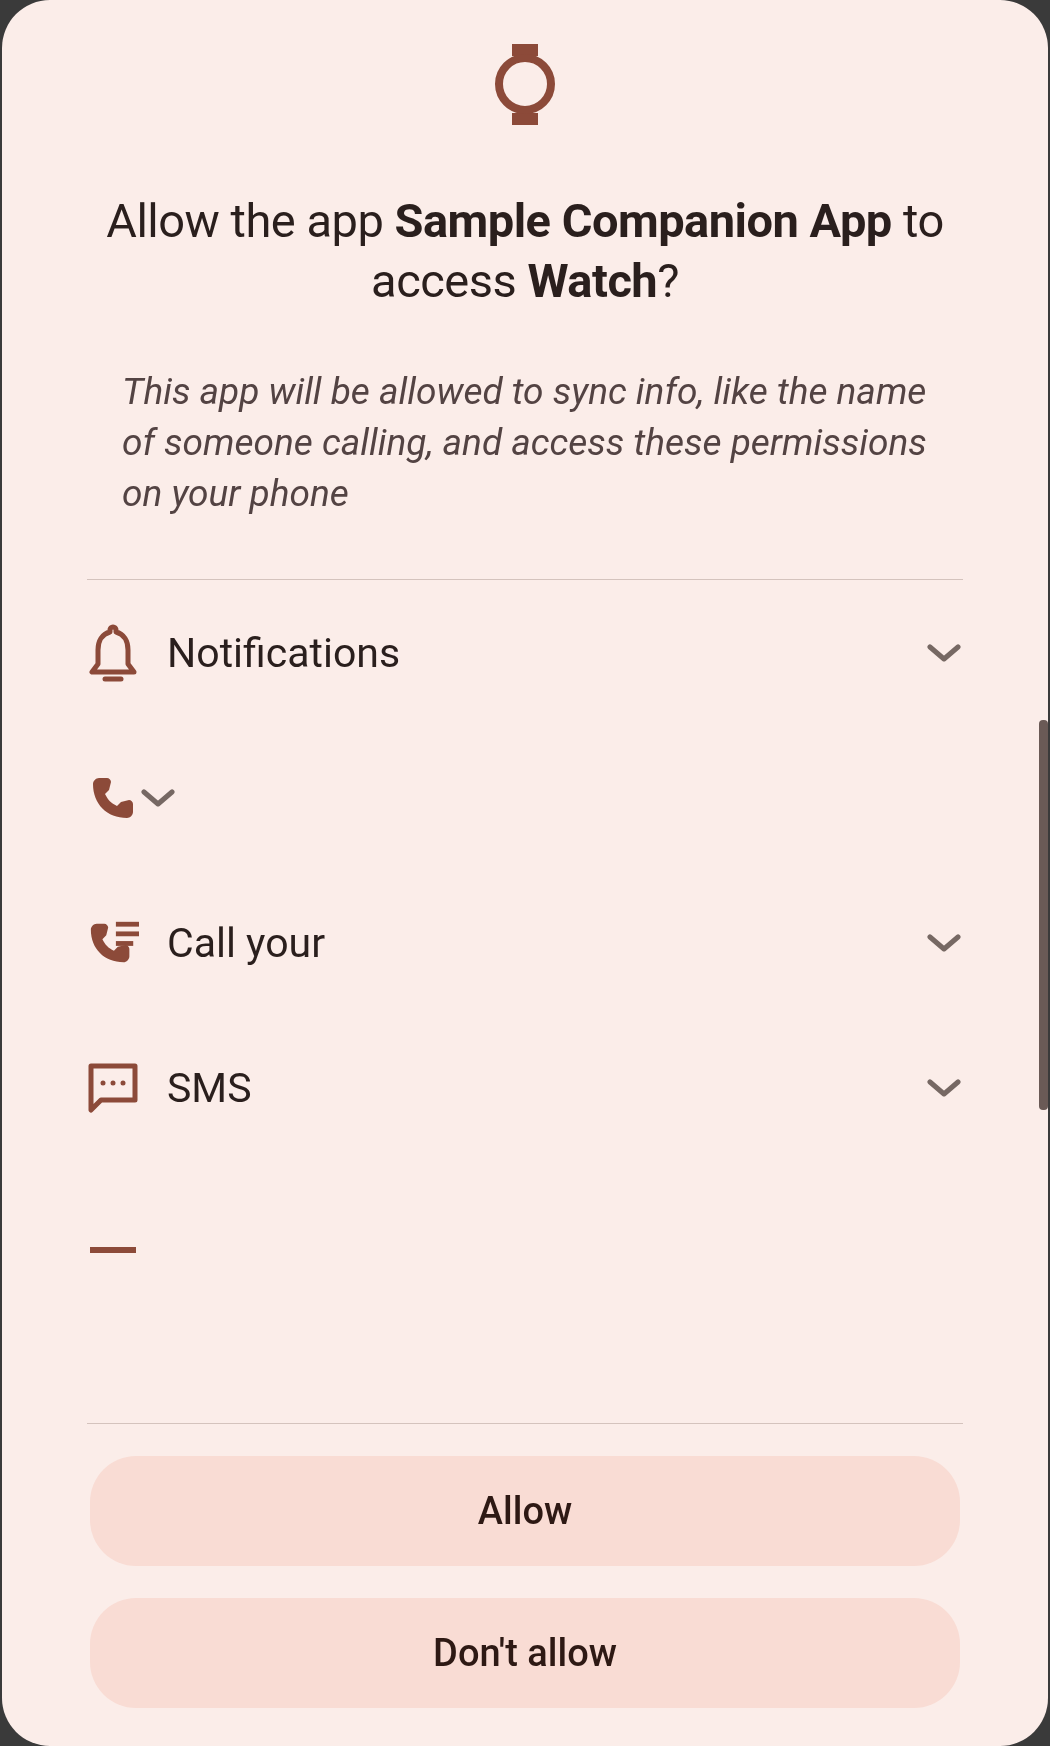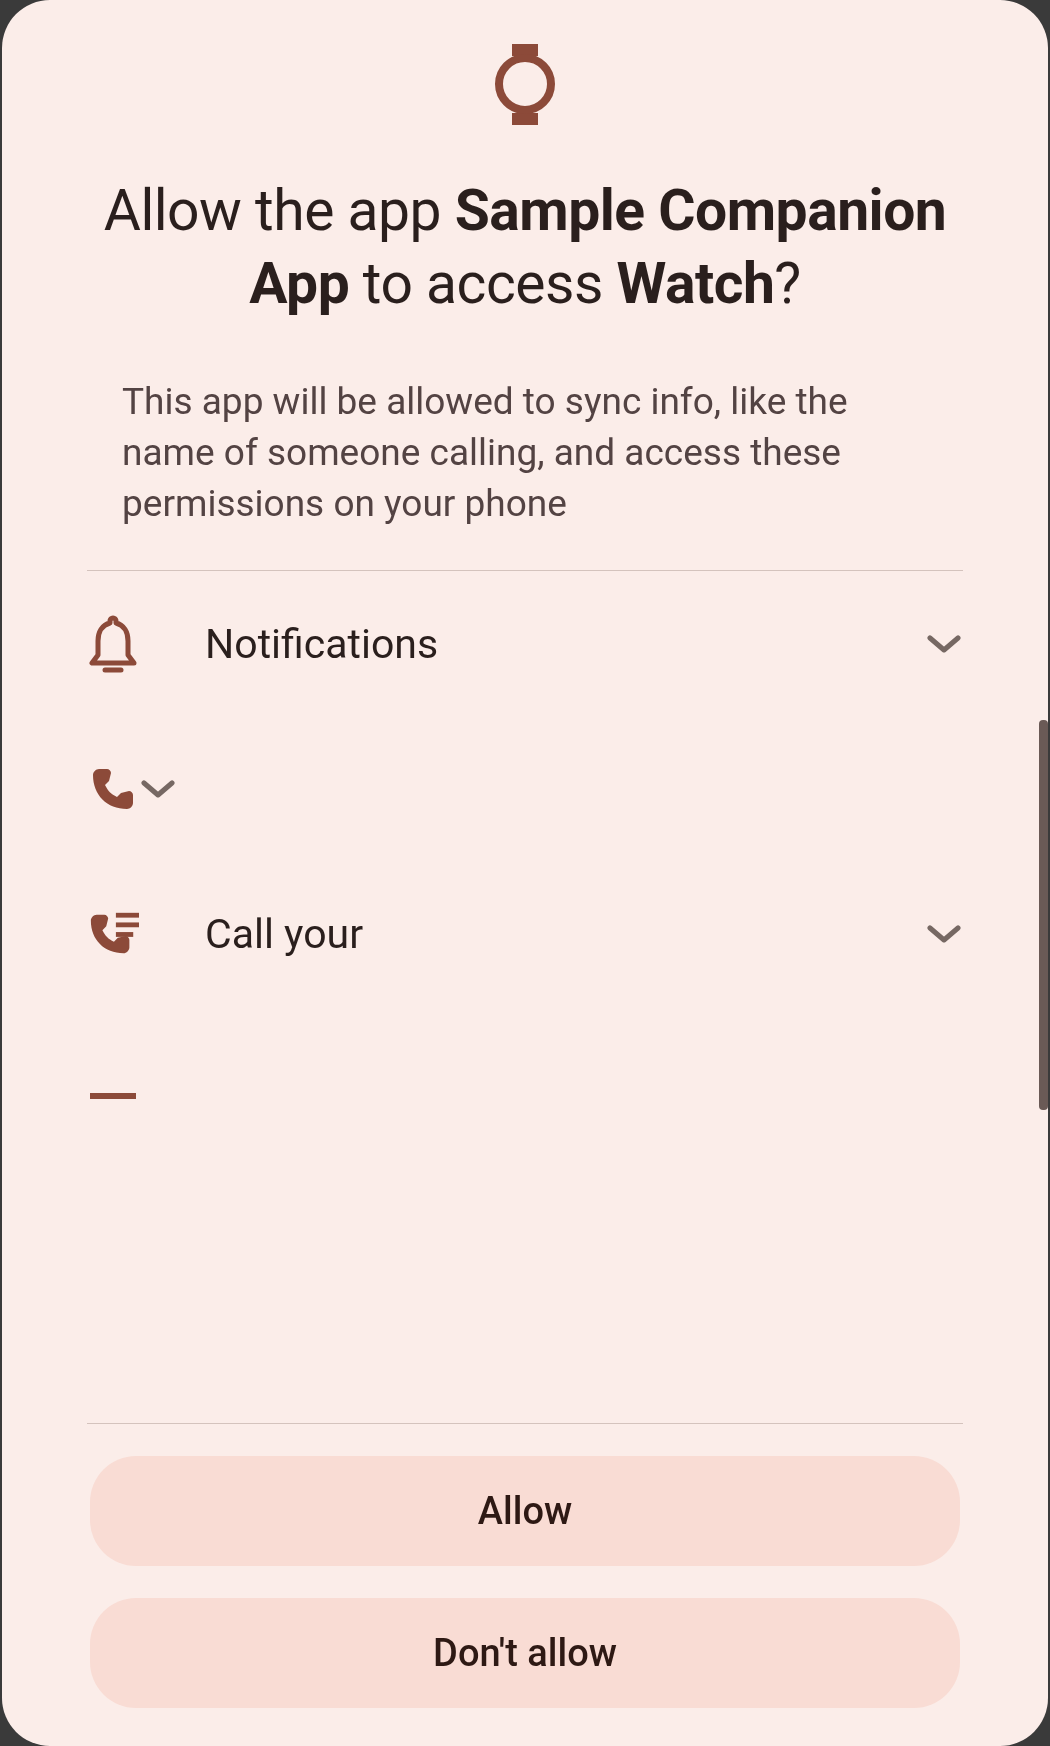--- a/index.html
+++ b/index.html
@@ -31,41 +31,43 @@
     }
 
     .header-icon {
       display: flex;
       justify-content: center;
       margin-bottom: 50px;
     }
 
     .title {
       text-align: center;
-      font-size: 57px;
+      font-size: 47px;
       font-weight: 400;
       color: #2a1f1d;
       line-height: 1.28;
       padding: 0 85px;
       margin-bottom: 55px;
       letter-spacing: -0.5px;
+      margin-top: 16px;
     }
 
     .title strong {
       font-weight: 700;
     }
 
     .description {
       font-size: 37px;
       font-weight: 400;
       color: #534343;
       line-height: 1.38;
       padding: 0 120px;
       letter-spacing: 0;
-      margin-bottom: 41px;
+      margin-bottom: 60px;
+      font-style: italic;
     }
 
     .divider {
       height: 1px;
       background: #d4c3bd;
       margin: 0 85px;
     }
 
     .permissions-list {
       flex: 1;
@@ -87,21 +89,21 @@
       align-items: center;
       justify-content: center;
       flex-shrink: 0;
     }
 
     .permission-label {
       flex: 1;
       font-size: 41px;
       font-weight: 400;
       color: #2a1f1d;
-      margin-left: 66px;
+      margin-left: 28px;
     }
 
     .chevron {
       width: 38px;
       height: 38px;
       display: flex;
       align-items: center;
       justify-content: center;
       flex-shrink: 0;
     }
@@ -210,20 +212,36 @@
         </svg>
       </div>
       <span class="permission-label">Call your</span>
       <div class="chevron">
         <svg width="34" height="20" viewBox="0 0 34 20" fill="none">
           <path d="M3 4 L17 16 L31 4" stroke="#766863" stroke-width="5" fill="none" stroke-linecap="round" stroke-linejoin="round"></path>
         </svg>
       </div>
     </div>
 
+    <div class="permission-item">
+      <div class="permission-icon">
+        <svg width="52" height="52" viewBox="0 0 52 52" fill="none">
+          <path d="M4 4 L48 4 L48 38 L14 38 L4 48 Z" stroke="#8c4a39" stroke-width="5" fill="none" stroke-linejoin="round"></path>
+          <circle cx="16" cy="21" r="2.5" fill="#8c4a39"></circle>
+          <circle cx="26" cy="21" r="2.5" fill="#8c4a39"></circle>
+          <circle cx="36" cy="21" r="2.5" fill="#8c4a39"></circle>
+        </svg>
+      </div>
+      <span class="permission-label">SMS</span>
+      <div class="chevron">
+        <svg width="34" height="20" viewBox="0 0 34 20" fill="none">
+          <path d="M3 4  L17 16 L31 4" stroke="#766863" stroke-width="5" fill="none" stroke-linecap="round" stroke-linejoin="round"></path>
+        </svg>
+      </div>
+    </div>
 
     <div class="permission-item next-item-hint">
       <div class="permission-icon">
         <svg width="50" height="10" viewBox="0 0 50 10" fill="#8c4a39">
           <rect x="2" y="0" width="46" height="6"></rect>
         </svg>
       </div>
     </div>
 
   </div>

